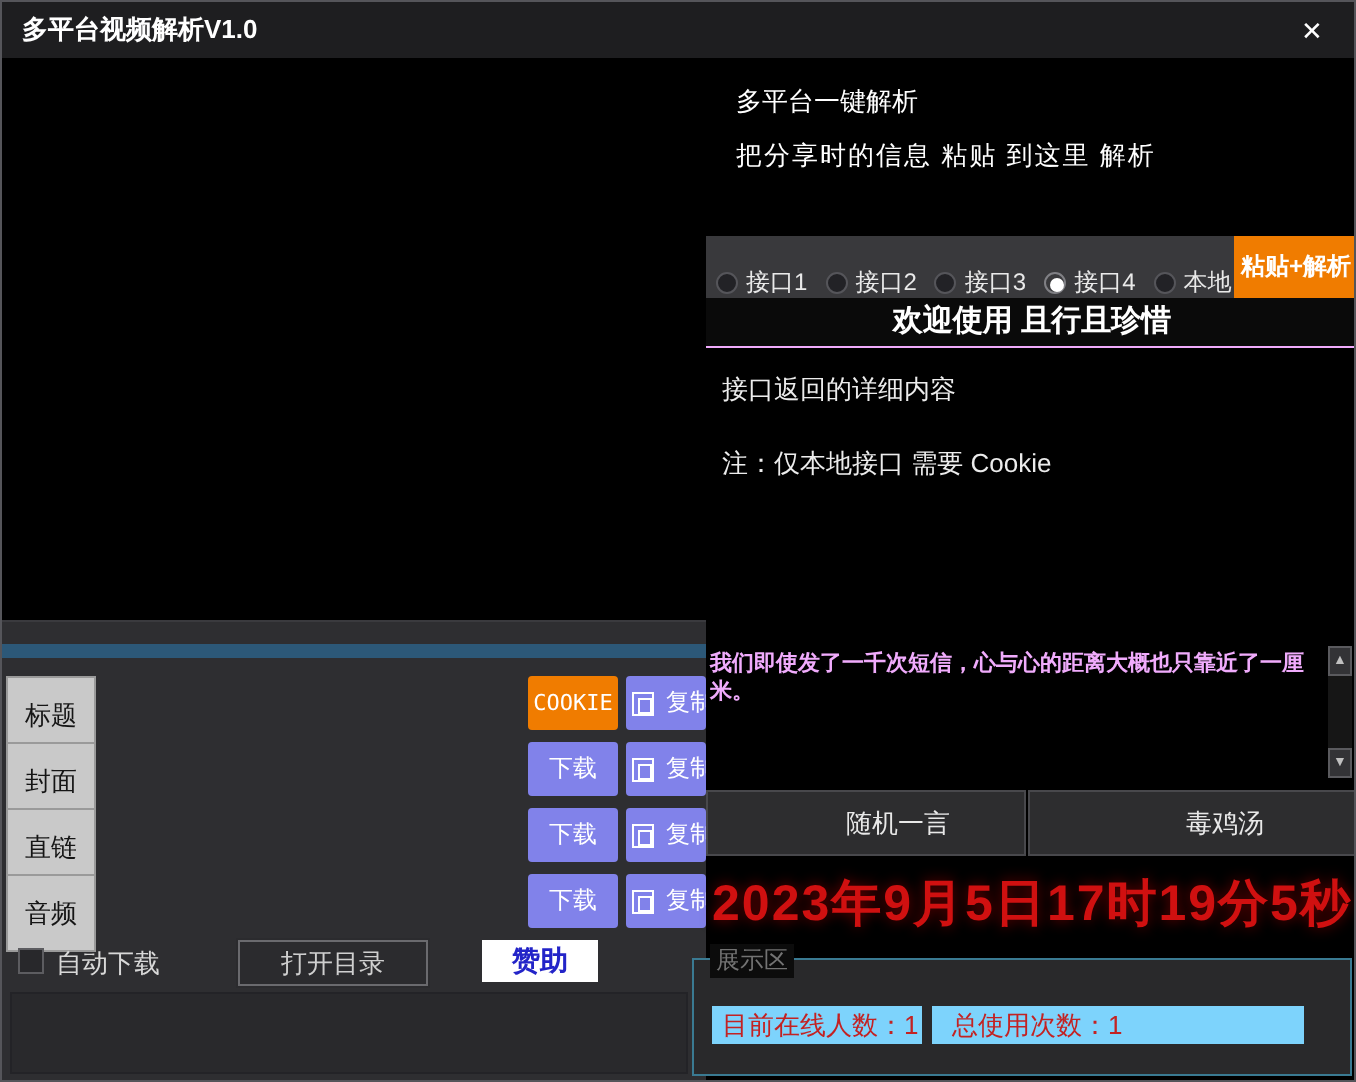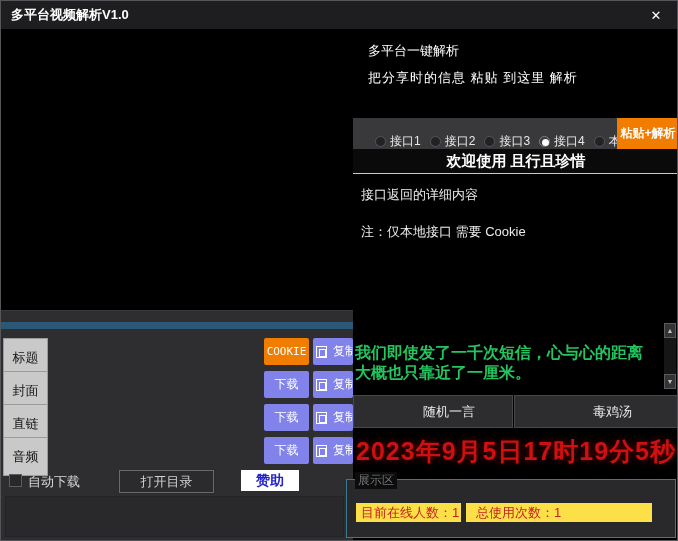--- a/index.html
+++ b/index.html
@@ -54,61 +54,61 @@
   .log-box { position:absolute; left:4px; top:185px; width:339px; height:41px;
              background:#29292c; border:1px solid #232327; }
 
   
   .right-panel { position:absolute; left:352px; top:28px; width:326px; height:512px; background:#000; }
   .paste-area { position:absolute; left:0; top:0; width:100%; height:89px; background:#000; cursor:text; }
   .hint1 { position:absolute; left:15px; top:13px; color:#fff; font-size:13px; }
   .hint2 { position:absolute; left:15px; top:40px; color:#fff; font-size:13px; letter-spacing:1px; }
 
   .radio-bar { position:absolute; left:0; top:89px; width:100%; height:47px; background:#39393c;
-               display:flex; padding-left:22px; gap:9px; }
+               display:flex; padding-left:5px; gap:9px; }
   .radio { display:flex; align-items:center; gap:4px; cursor:pointer; }
   .radio .dot { width:11px; height:11px; border-radius:50%; background:#222226;
                 border:1px solid #55555a; position:relative; flex:none; }
   .radio .dot.on { background:#39393c; border-color:#808085; }
   .radio .dot.on::after { content:""; position:absolute; left:2px; top:2px; width:7px;
                           height:7px; border-radius:50%; background:#fff; }
   .radio .rlabel { color:#e9e9e9; font-size:12px; white-space:nowrap; }
   .parse-btn { position:absolute; right:0; top:0; width:62px; height:31px; background:#f07c00;
                border:none; color:#fff; font-size:12px; font-weight:bold; cursor:pointer; }
 
   .welcome-bar { position:absolute; left:0; top:120px; width:100%; height:25px;
                  color:#fff; font-size:15px; font-weight:bold; text-align:center;
                  line-height:24px; border-bottom:1px solid #f0abfc; background:#0a0a0a; }
   .detail-hint { position:absolute; left:8px; top:157px; color:#ececec; font-size:13px; }
   .note-line { position:absolute; left:8px; top:194px; color:#ececec; font-size:13px; }
 
   .quote-box { position:absolute; left:0; top:290px; width:100%; height:74px; background:#000; }
-  .quote-text { position:absolute; left:2px; top:24px; width:300px; color:#22c55e;
-                font-size:16px; font-weight:bold; line-height:1.28; }
+  .quote-text { position:absolute; left:2px; top:6px; width:300px; color:#f0abfc;
+                font-size:11px; font-weight:bold; line-height:1.28; }
   .scrollbar { position:absolute; right:3px; top:4px; width:12px; height:66px; background:#161616; }
   .scroll-arrow { position:absolute; left:0; width:12px; height:15px; background:#333336;
                   border:1px solid #5a5a5e; color:#c0c0c0; font-size:7px; display:flex;
                   align-items:center; justify-content:center; cursor:pointer; }
   .scroll-up { top:0; } .scroll-down { bottom:0; }
 
   .dark-btn-row { position:absolute; left:0; top:366px; width:100%; height:33px; }
   .dark-btn { position:absolute; top:0; height:33px; background:#2d2d2f;
               border:1px solid #48484c; color:#e8e8e8; font-size:13px; cursor:pointer;padding-left:32px; }
   .dark-btn.b1 { left:0; width:160px; }
   .dark-btn.b2 { left:161px; width:165px; }
 
   .date-text { position:absolute; left:0; top:406px; width:100%; text-align:center;
                color:#d01010; font-size:25px; font-weight:bold;
                text-shadow:0 0 7px rgba(190,0,0,.6); letter-spacing:1px; }
 
   .display-group { position:absolute; left:345px; top:478px; width:330px; height:59px;
                    border:1px solid #3a7a92; background:#29292b; }
   .group-title { position:absolute; left:8px; top:-8px; color:#737373; font-size:12px;
                  background:#0c0c0c; padding:0 3px; }
-  .stat-label { position:absolute; top:23px; height:19px; background:#fde047;
+  .stat-label { position:absolute; top:23px; height:19px; background:#7dd3fc;
                 color:#c32222; font-size:13px; line-height:19px; padding-left:5px;
                 white-space:nowrap; overflow:hidden; }
   .stat1 { left:9px; width:105px; }
   .stat2 { left:119px; width:186px;padding-left:10px; }
 </style>
 </head>
 <body>
 
 <div class="window">
 

